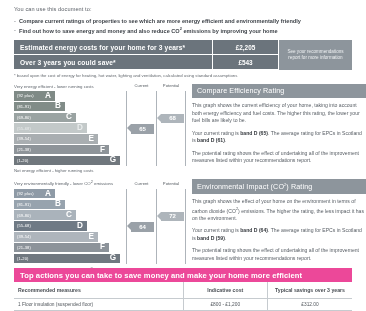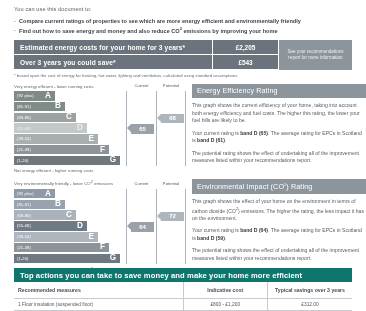--- a/index.html
+++ b/index.html
@@ -109,21 +109,21 @@
     background: #8d959c; color: #ffffff;
     font-size: 7.2px; letter-spacing: .1px;
     padding: 2.5px 5px; margin-bottom: 4px;
   }
   .panel-p { font-size: 5.1px; line-height: 1.52; color: #565c63; margin-bottom: 4.5px; }
   .panel-p b { color: #35393e; }
 
   
   .actions { position: absolute; left: 14px; right: 14px; bottom: 0; }
   .actions-head {
-    background: #0f766e; color: #ffffff;
+    background: #ec4899; color: #ffffff;
     font-size: 7.6px; font-weight: bold; letter-spacing: .1px;
     padding: 2.5px 6px;
   }
   .act-table { width: 100%; border-collapse: collapse; }
   .act-table th {
     font-size: 5.2px; font-weight: bold; color: #494e54;
     padding: 5px 4px; text-align: left; border-bottom: 1px solid #c6cbcf;
   }
   .act-table th.c, .act-table td.c { text-align: center; }
   .act-table td {
@@ -211,21 +211,21 @@
           <div class="col">
             <div class="col-head">Potential</div>
             <div class="marker pot" style="top:22.8px;">68</div>
           </div>
         </div>
       </div>
       <div class="chart-caption bottom">Not energy efficient - higher running costs</div>
     </div>
 
     <div class="text-col">
-      <div class="panel-head">Energy Efficiency Rating</div>
+      <div class="panel-head">Compare Efficiency Rating</div>
       <div class="panel-p">This graph shows the current efficiency of your home, taking into account both energy efficiency and fuel costs. The higher this rating, the lower your fuel bills are likely to be.</div>
       <div class="panel-p">
         <span>Your current rating is </span><b>band D (65)</b><span>. The average rating for EPCs in Scotland is </span><b>band D (61)</b><span>.</span>
       </div>
       <div class="panel-p">The potential rating shows the effect of undertaking all of the improvement measures listed within your recommendations report.</div>
     </div>
   </div>
 
   <div class="rating-block">
     <div class="chart-col">

